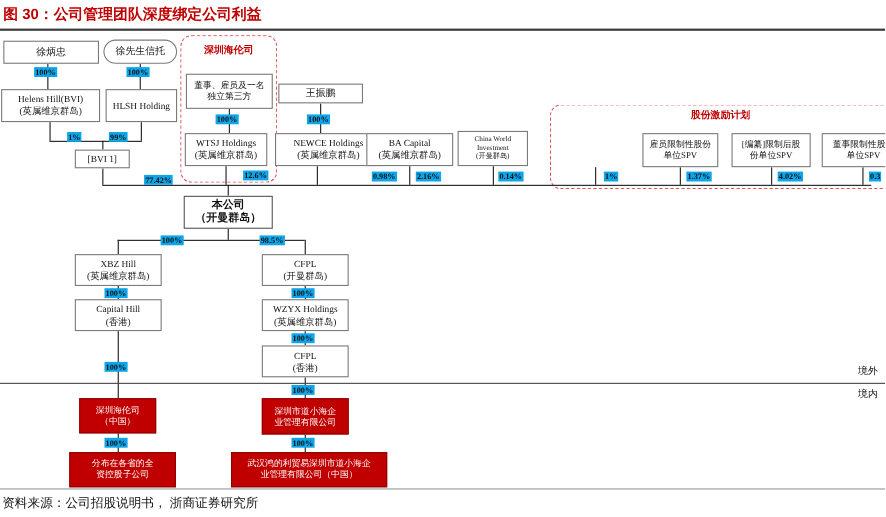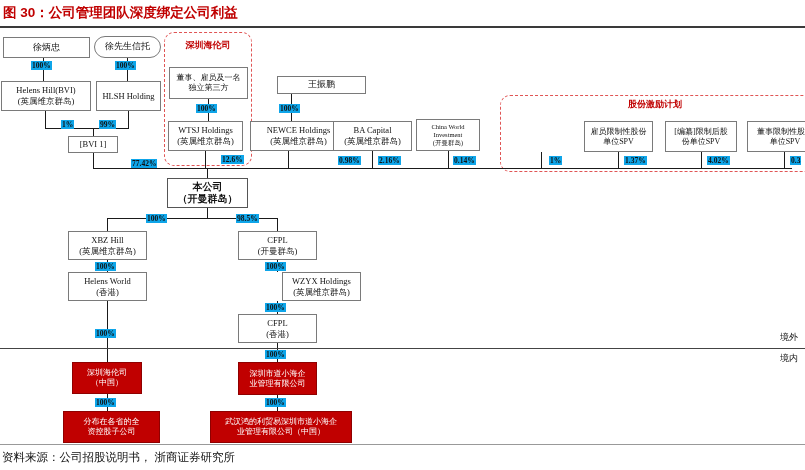--- a/index.html
+++ b/index.html
@@ -75,21 +75,21 @@
   <div class="vline" style="left:277px;top:395px;height:16px;"></div>
 
   <div class="hline" style="left:0;top:348px;width:805px;background:#444;"></div>
   <div class="region" style="left:780px;top:331px;">境外</div>
   <div class="region" style="left:780px;top:352px;">境内</div>
 
   <div class="node" style="left:3px;top:37px;width:87px;height:21px;font-size:9px;">徐炳忠</div>
   <div class="node stadium" style="left:94px;top:36px;width:67px;height:22px;font-size:9px;">徐先生信托</div>
   <div class="node" style="left:169px;top:67px;width:79px;height:32px;">董事、雇员及一名
 独立第三方</div>
-  <div class="node" style="left:253px;top:76px;width:89px;height:18px;font-size:9px;margin-left:24px;">王振鹏</div>
+  <div class="node" style="left:253px;top:76px;width:77px;height:18px;font-size:9px;">王振鹏</div>
   <div class="node en" style="left:1px;top:81px;width:90px;height:30px;">Helens Hill(BVI)
 (英属维京群岛)</div>
   <div class="node en" style="left:96px;top:81px;width:65px;height:30px;">HLSH Holding</div>
   <div class="node en" style="left:68px;top:136px;width:50px;height:17px;">[BVI 1]</div>
 
   <div class="node en" style="left:168px;top:121px;width:75px;height:30px;">WTSJ Holdings
 (英属维京群岛)</div>
   <div class="node en" style="left:250px;top:121px;width:97px;height:30px;">NEWCE Holdings
 (英属维京群岛)</div>
   <div class="node en" style="left:333px;top:121px;width:79px;height:30px;">BA Capital
@@ -103,23 +103,23 @@
 份单位SPV</div>
   <div class="node" style="left:747px;top:121px;width:76px;height:31px;">董事限制性股份
 单位SPV</div>
 
   <div class="node big" style="left:167px;top:178px;width:81px;height:30px;">本公司
 （开曼群岛）</div>
   <div class="node en" style="left:68px;top:231px;width:79px;height:29px;">XBZ Hill
 (英属维京群岛)</div>
   <div class="node en" style="left:238px;top:231px;width:79px;height:29px;">CFPL
 (开曼群岛)</div>
-  <div class="node en" style="left:68px;top:272px;width:79px;height:29px;">Helens World
+  <div class="node en" style="left:68px;top:272px;width:79px;height:29px;">Capital Hill
 (香港)</div>
-  <div class="node en" style="left:238px;top:272px;width:79px;height:29px;margin-left:44px;">WZYX Holdings
+  <div class="node en" style="left:238px;top:272px;width:79px;height:29px;">WZYX Holdings
 (英属维京群岛)</div>
   <div class="node en" style="left:238px;top:314px;width:79px;height:29px;">CFPL
 (香港)</div>
   <div class="node red" style="left:72px;top:362px;width:70px;height:32px;">深圳海伦司
 （中国）</div>
   <div class="node red" style="left:238px;top:362px;width:79px;height:33px;">深圳市道小海企
 业管理有限公司</div>
   <div class="node red" style="left:63px;top:411px;width:97px;height:32px;">分布在各省的全
 资控股子公司</div>
   <div class="node red" style="left:210px;top:411px;width:142px;height:32px;">武汉鸿的利贸易深圳市道小海企

